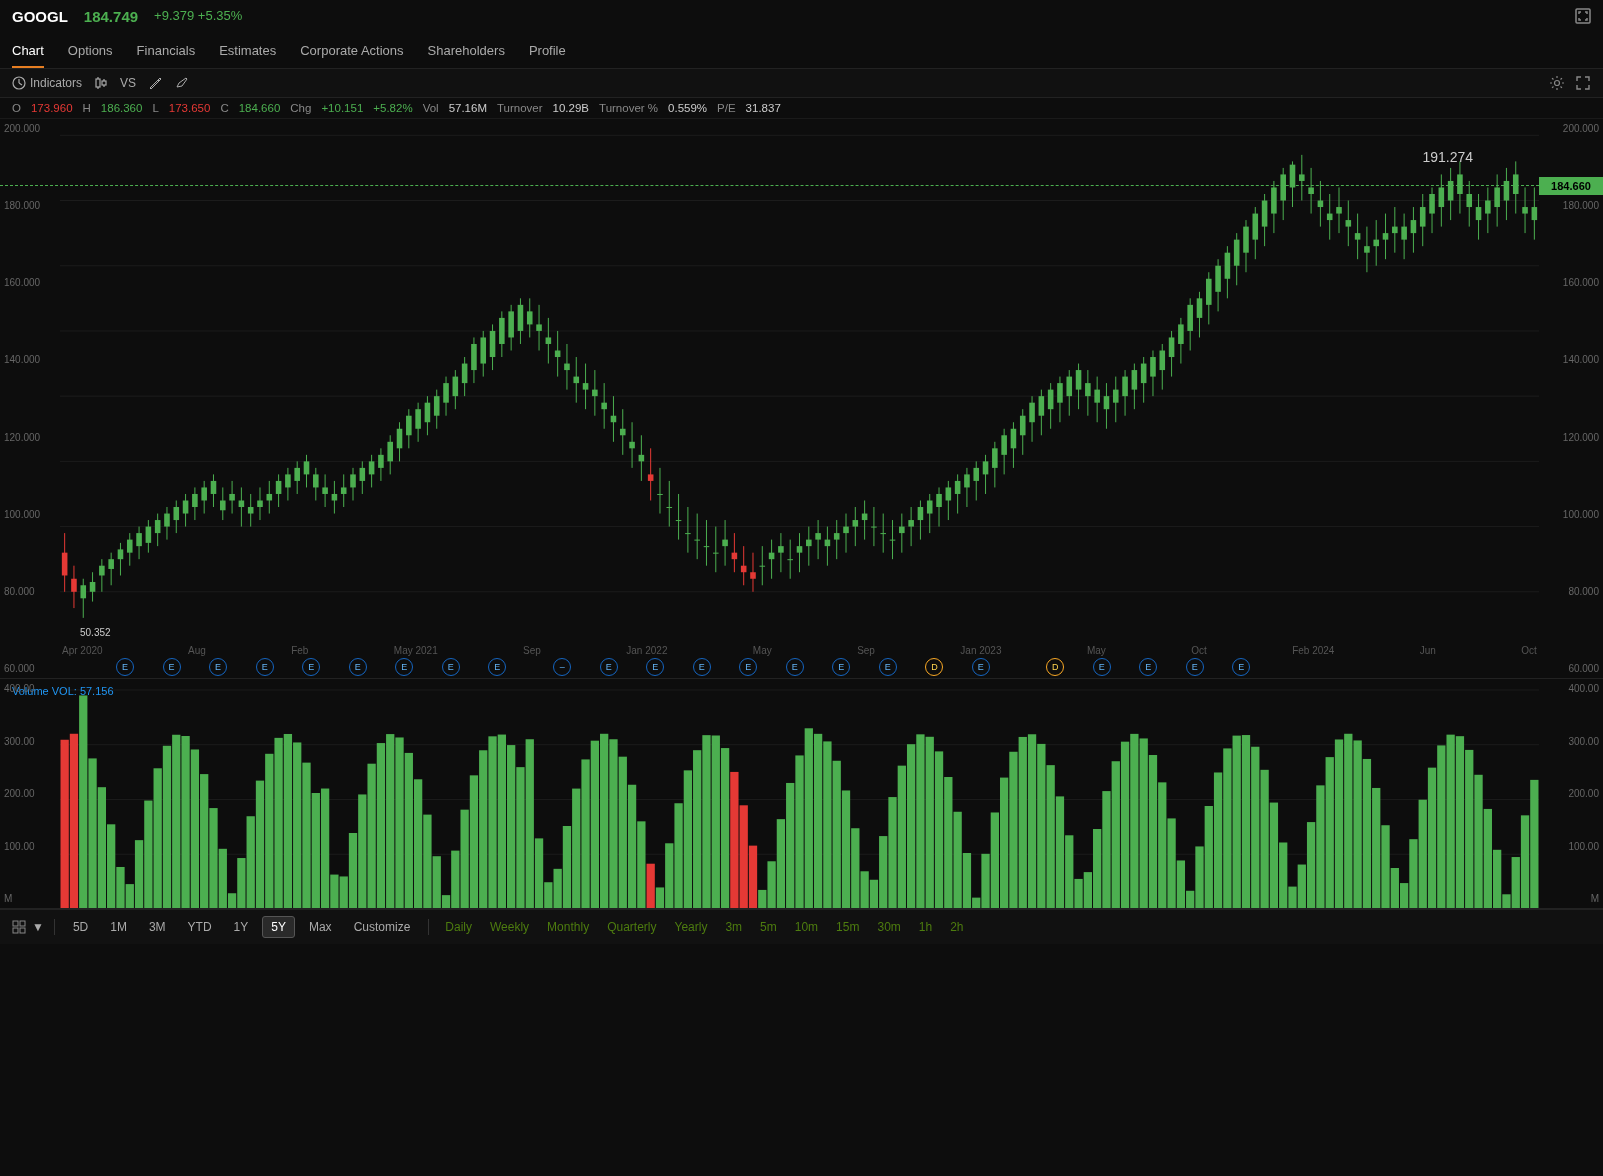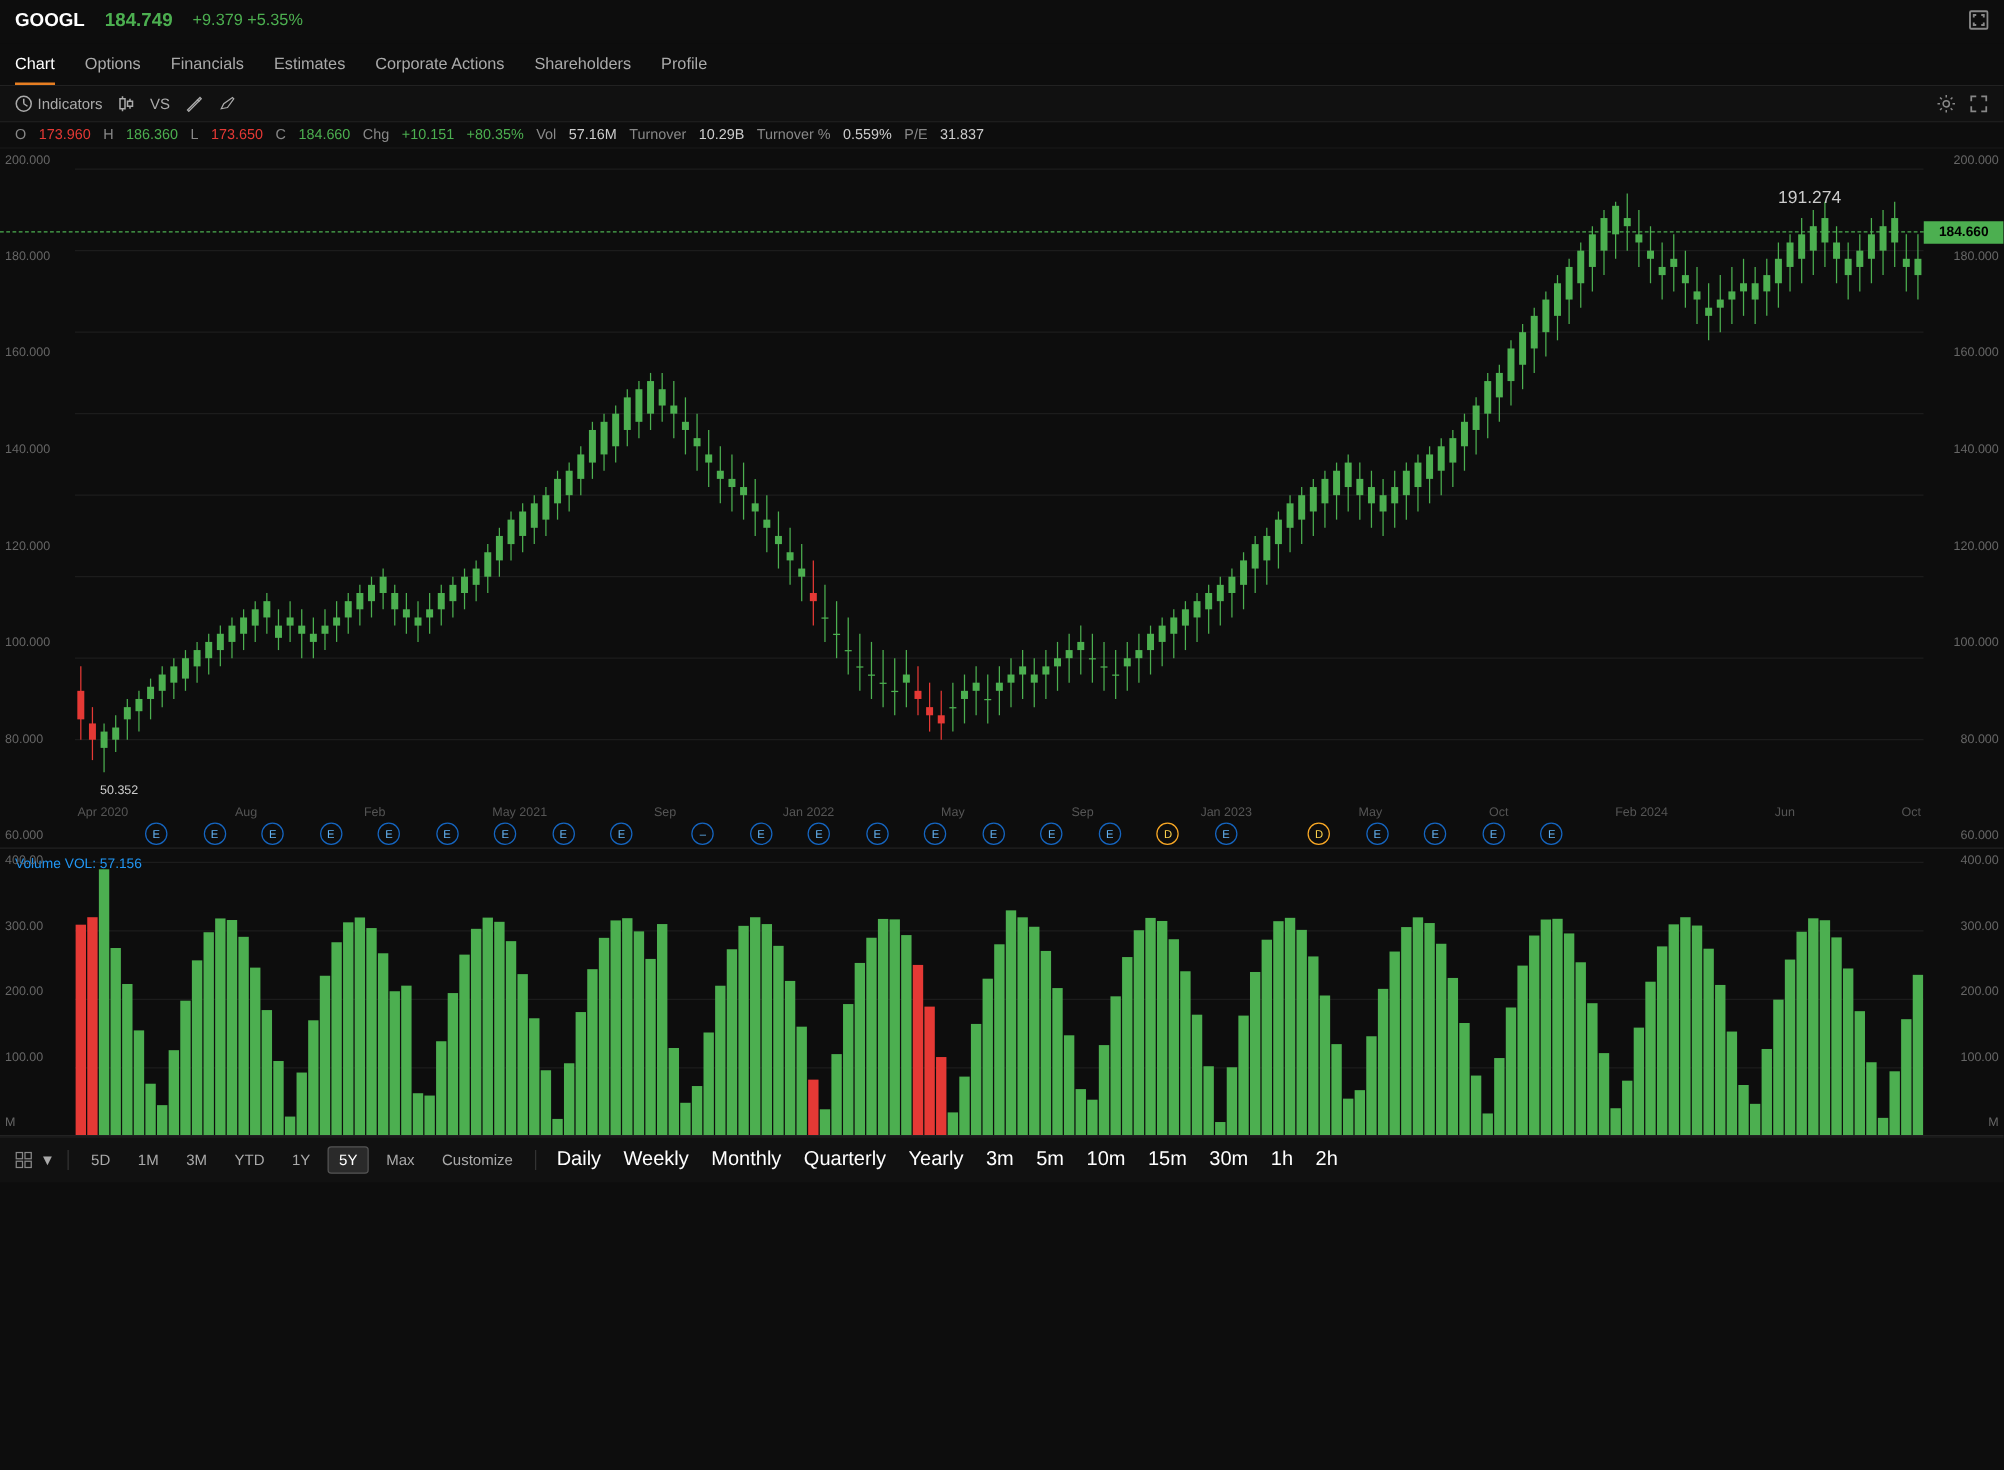--- a/index.html
+++ b/index.html
@@ -316,23 +316,23 @@
       justify-content: space-between;
       padding: 4px 4px;
       color: #666;
       font-size: 10px;
       z-index: 5;
     }
     .interval-btn {
       padding: 3px 6px;
       background: transparent;
       border: none;
-      color: #ffffff;
+      color: #4d7c0f;
       cursor: pointer;
-      font-size: 16px;
+      font-size: 12px;
       border-radius: 3px;
     }
   </style>
 </head>
 <body>
 
 <div class="top-bar">
   <span class="ticker-symbol">GOOGL</span>
   <span class="ticker-price">184.749</span>
   <span class="ticker-change">
@@ -411,21 +411,21 @@
   <span class="ohlc-label">O</span>
   <span class="ohlc-value">173.960</span>
   <span class="ohlc-label">H</span>
   <span class="ohlc-value green">186.360</span>
   <span class="ohlc-label">L</span>
   <span class="ohlc-value">173.650</span>
   <span class="ohlc-label">C</span>
   <span class="ohlc-value green">184.660</span>
   <span class="ohlc-label">Chg</span>
   <span class="ohlc-chg-pos">+10.151</span>
-  <span class="ohlc-chg-pos">+80.35%</span>
+  <span class="ohlc-chg-pos">+5.82%</span>
   <span class="ohlc-label">Vol</span>
   <span style="color:#ccc">57.16M</span>
   <span class="ohlc-label">Turnover</span>
   <span style="color:#ccc">10.29B</span>
   <span class="ohlc-label">Turnover %</span>
   <span style="color:#ccc">0.559%</span>
   <span class="ohlc-label">P/E</span>
   <span style="color:#ccc">31.837</span>
 </div>
 

